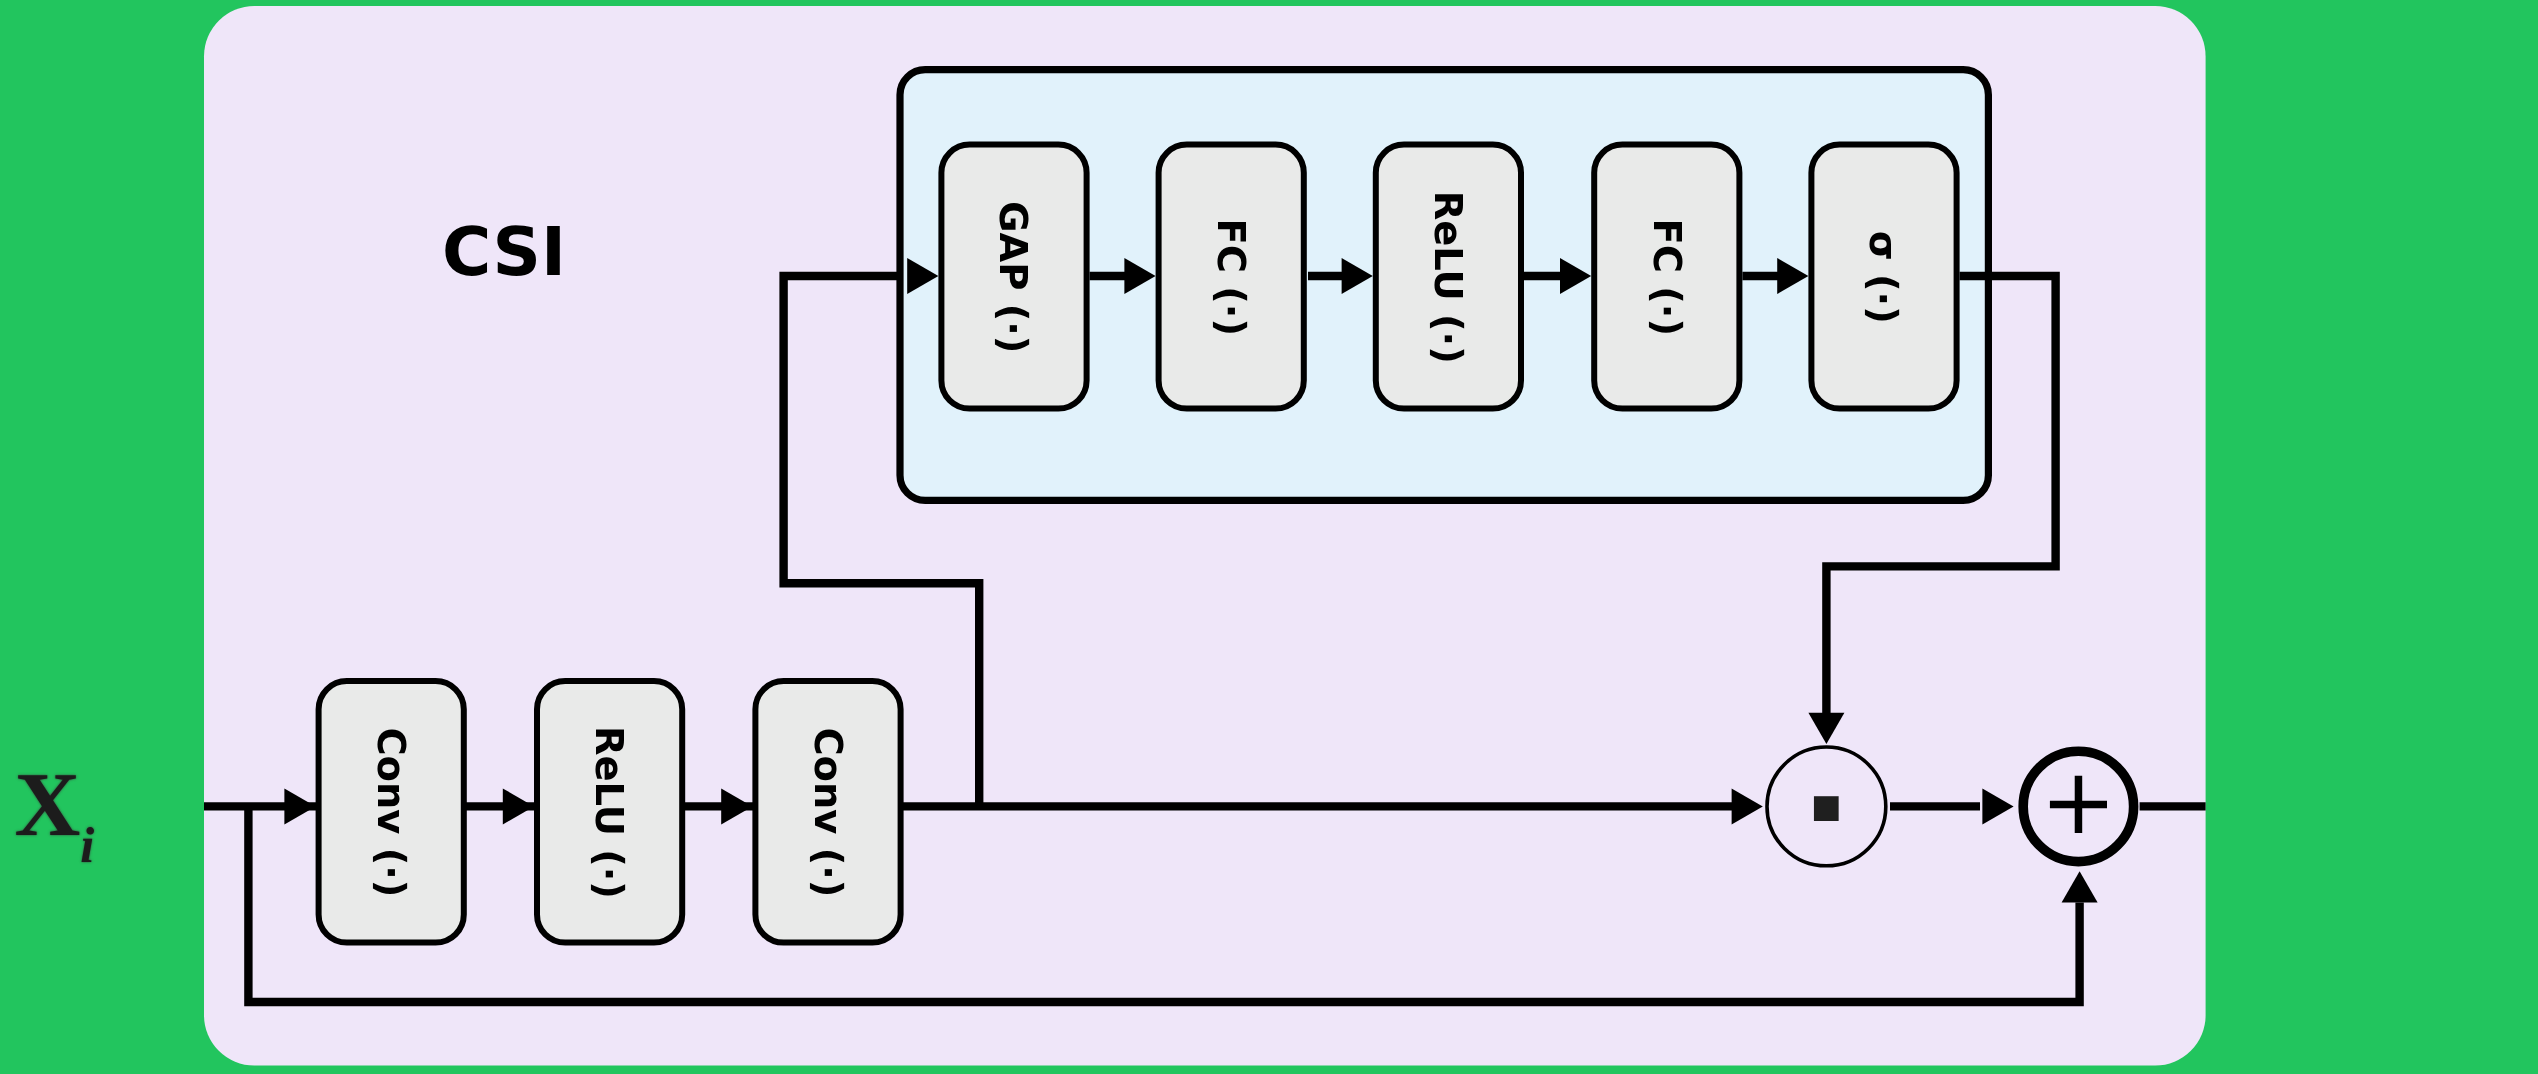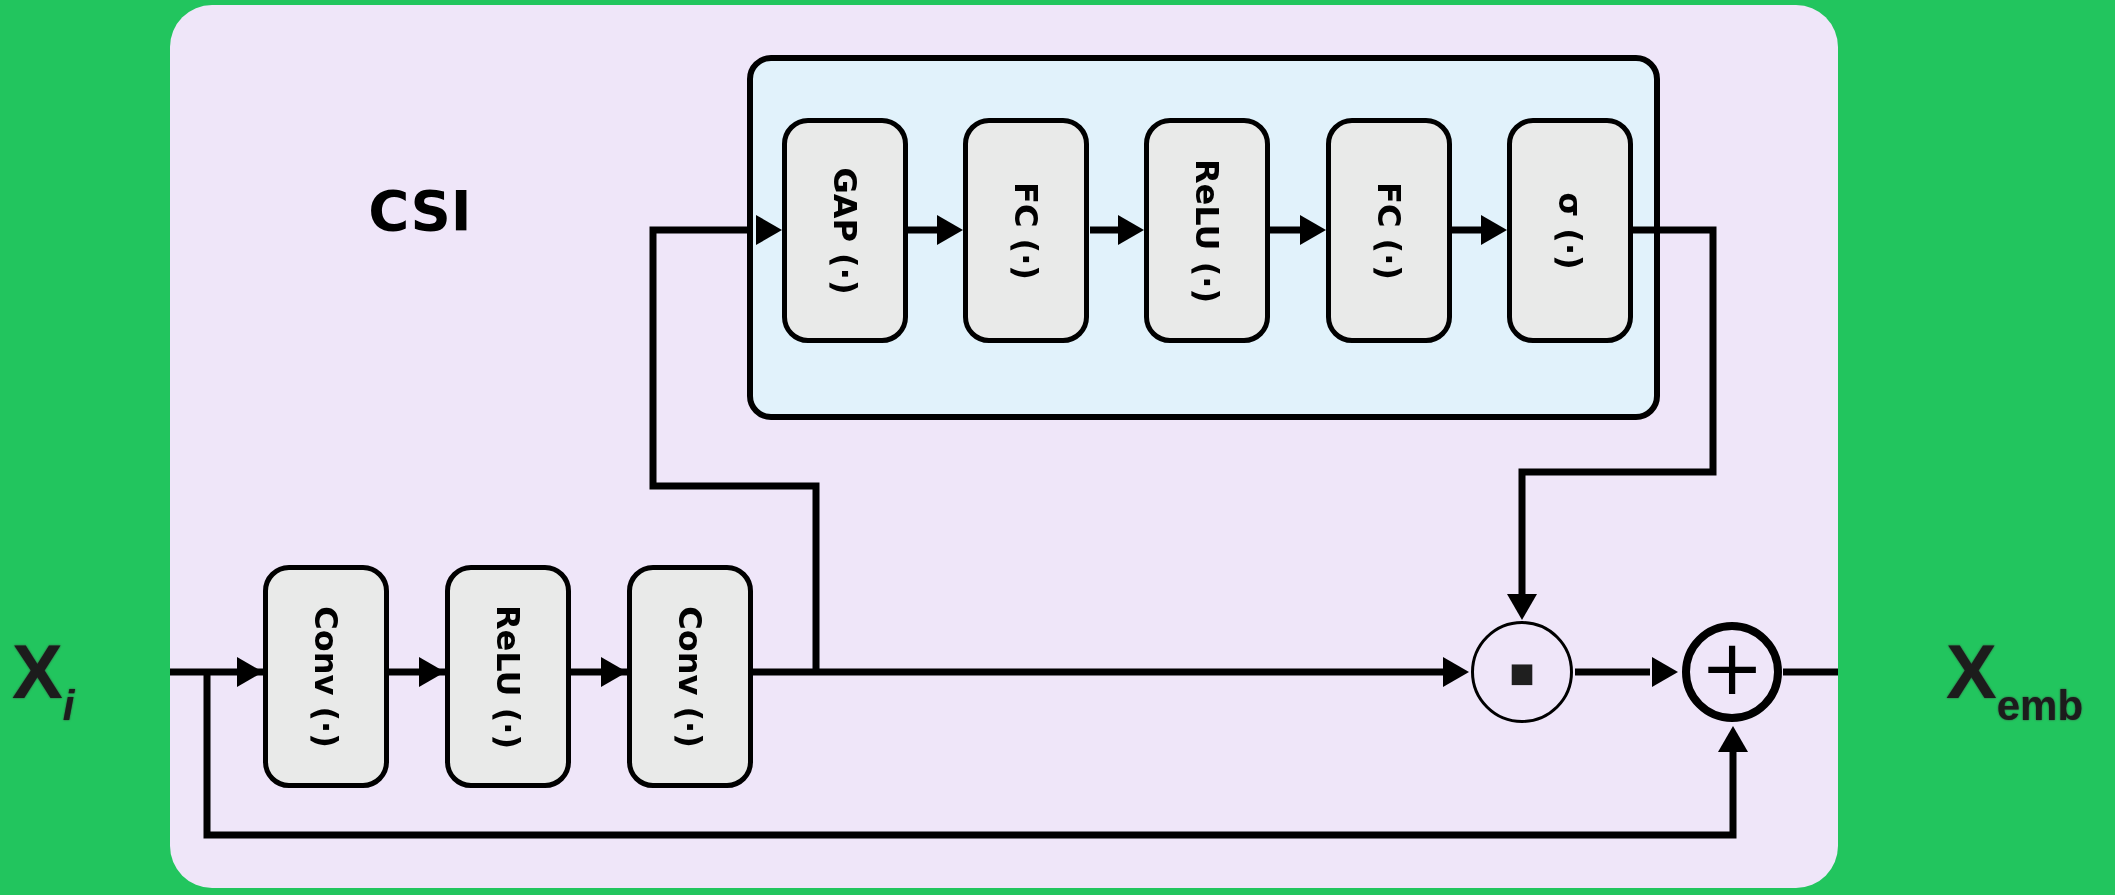--- a/index.html
+++ b/index.html
@@ -119,21 +119,21 @@
   .op-add .sym {
     font-size: 76px;
     font-weight: 400;
     color: #000000;
     line-height: 1;
     margin-top: -8px;
   }
   
   .io {
     position: absolute;
-    font-family: Liberation Sans, sans-serif;
+    font-family: Liberation Serif, serif;
     font-weight: 700;
     font-size: 76px;
     color: #1c1c1c;
     text-shadow: 0 0 2px #3a3a3a;
     z-index: 5;
     white-space: nowrap;
   }
   .io sub {
     font-size: 42px;
     font-weight: 700;
@@ -218,17 +218,14 @@
   <div class="op op-mul">
     <span class="sym">■</span>
   </div>
   <div class="op op-add">
     <span class="sym">+</span>
   </div>
 
   <div class="io io-in">
     <span>X</span><sub>i</sub>
   </div>
-  <div class="io io-out">
-    <span>X</span><sub>emb</sub>
-  </div>
 
 </div>
 
 </body></html>

